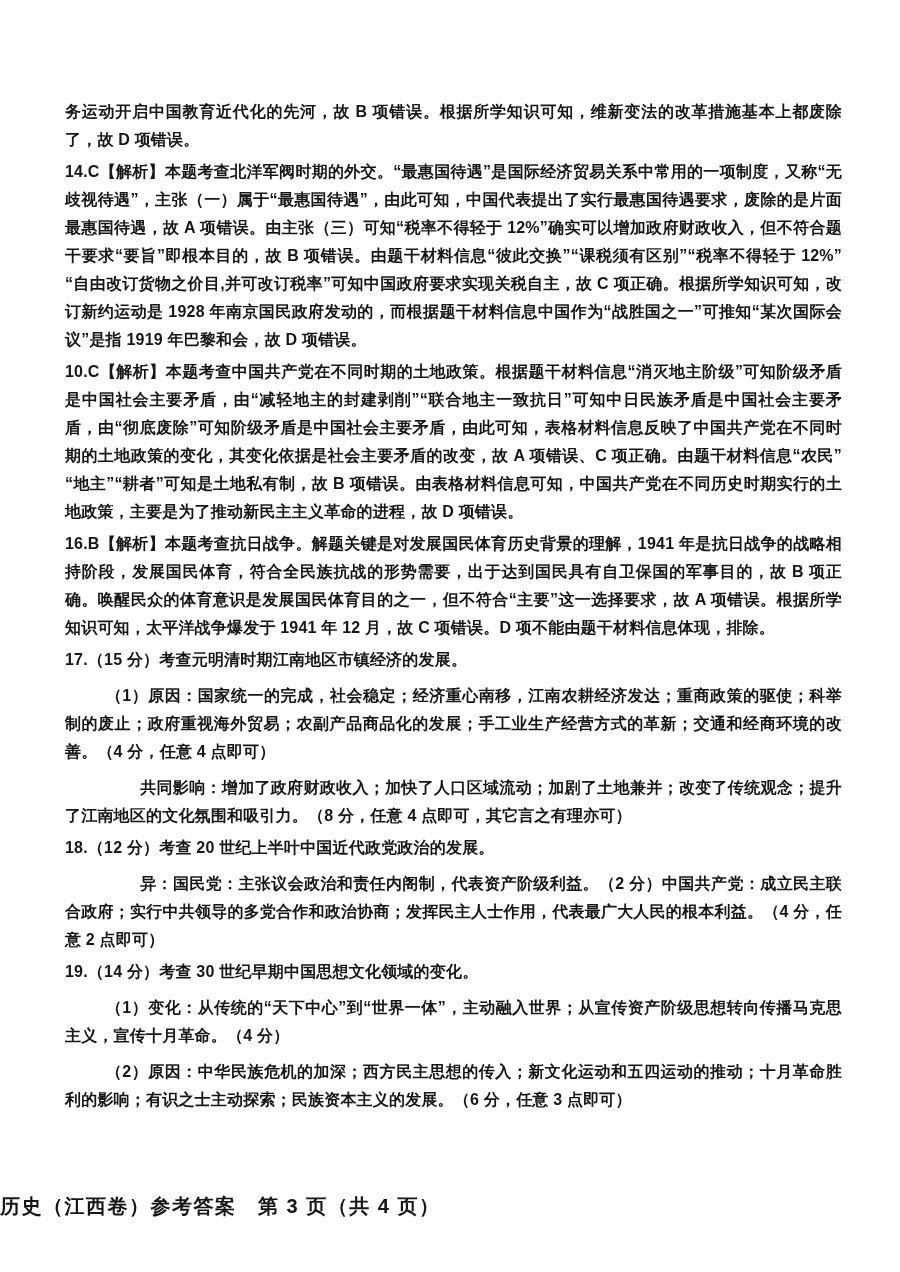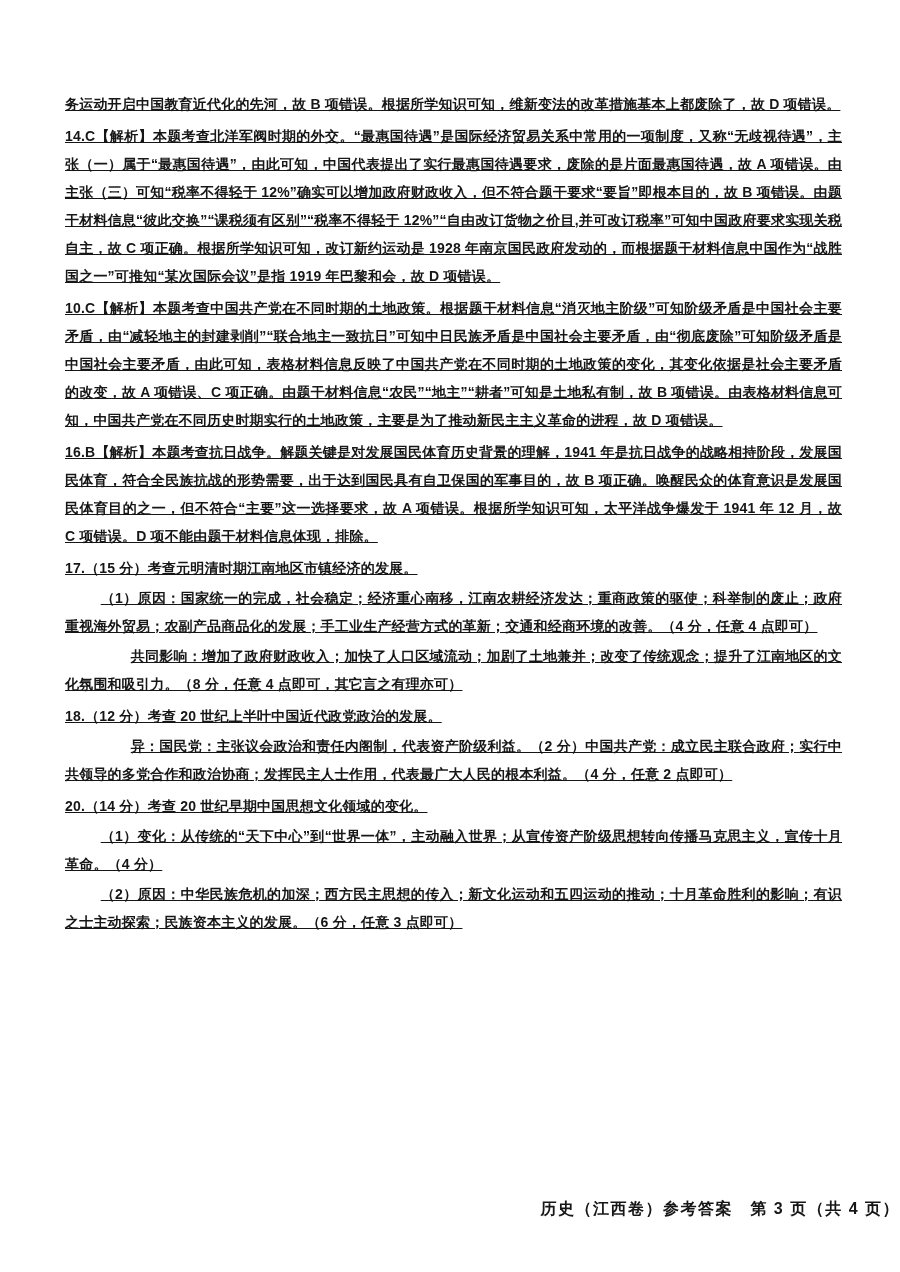--- a/index.html
+++ b/index.html
@@ -13,56 +13,55 @@
   }
   .page {
     position: absolute; inset: 0;
     background: #ffffff;
   }
   .content {
     position: absolute;
     top: 90px; left: 65px; right: 58px;
   }
   .para {
-    margin: 0 0 2px 0;
-    font-size: 14px;
+    margin: 8px 0 2px 0;
+    font-size: 16px;
     line-height: 28px;
     font-weight: 600;
     text-align: justify;
     text-justify: inter-character;
     letter-spacing: 0.2px;
     word-break: break-all;
-    text-decoration: underline;
   }
   .para.sect { margin-top: 4px; }
   .indent-none { text-indent: 0; }
   .indent-item { text-indent: 2.55em; }
   .indent-deep { text-indent: 4.7em; }
   .footer {
     position: absolute;
     left: 0; right: 0; bottom: 52px;
-    text-align: right;
-    font-size: 16px;
+    text-align: left;
+    font-size: 20px;
     font-weight: 700;
     letter-spacing: 1.5px;
     color: #161616;
   }
 </style>
 </head>
 <body>
 
 <div class="page">
   <div class="content" id="content">
       <p class="para indent-none">务运动开启中国教育近代化的先河，故 B 项错误。根据所学知识可知，维新变法的改革措施基本上都废除了，故 D 项错误。</p>
       <p class="para indent-none sect">14.C【解析】本题考查北洋军阀时期的外交。“最惠国待遇”是国际经济贸易关系中常用的一项制度，又称“无歧视待遇”，主张（一）属于“最惠国待遇”，由此可知，中国代表提出了实行最惠国待遇要求，废除的是片面最惠国待遇，故 A 项错误。由主张（三）可知“税率不得轻于 12%”确实可以增加政府财政收入，但不符合题干要求“要旨”即根本目的，故 B 项错误。由题干材料信息“彼此交换”“课税须有区别”“税率不得轻于 12%”“自由改订货物之价目,并可改订税率”可知中国政府要求实现关税自主，故 C 项正确。根据所学知识可知，改订新约运动是 1928 年南京国民政府发动的，而根据题干材料信息中国作为“战胜国之一”可推知“某次国际会议”是指 1919 年巴黎和会，故 D 项错误。</p>
       <p class="para indent-none sect">10.C【解析】本题考查中国共产党在不同时期的土地政策。根据题干材料信息“消灭地主阶级”可知阶级矛盾是中国社会主要矛盾，由“减轻地主的封建剥削”“联合地主一致抗日”可知中日民族矛盾是中国社会主要矛盾，由“彻底废除”可知阶级矛盾是中国社会主要矛盾，由此可知，表格材料信息反映了中国共产党在不同时期的土地政策的变化，其变化依据是社会主要矛盾的改变，故 A 项错误、C 项正确。由题干材料信息“农民”“地主”“耕者”可知是土地私有制，故 B 项错误。由表格材料信息可知，中国共产党在不同历史时期实行的土地政策，主要是为了推动新民主主义革命的进程，故 D 项错误。</p>
       <p class="para indent-none sect">16.B【解析】本题考查抗日战争。解题关键是对发展国民体育历史背景的理解，1941 年是抗日战争的战略相持阶段，发展国民体育，符合全民族抗战的形势需要，出于达到国民具有自卫保国的军事目的，故 B 项正确。唤醒民众的体育意识是发展国民体育目的之一，但不符合“主要”这一选择要求，故 A 项错误。根据所学知识可知，太平洋战争爆发于 1941 年 12 月，故 C 项错误。D 项不能由题干材料信息体现，排除。</p>
       <p class="para indent-none sect">17.（15 分）考查元明清时期江南地区市镇经济的发展。</p>
       <p class="para indent-item">（1）原因：国家统一的完成，社会稳定；经济重心南移，江南农耕经济发达；重商政策的驱使；科举制的废止；政府重视海外贸易；农副产品商品化的发展；手工业生产经营方式的革新；交通和经商环境的改善。（4 分，任意 4 点即可）</p>
       <p class="para indent-deep">共同影响：增加了政府财政收入；加快了人口区域流动；加剧了土地兼并；改变了传统观念；提升了江南地区的文化氛围和吸引力。（8 分，任意 4 点即可，其它言之有理亦可）</p>
       <p class="para indent-none sect">18.（12 分）考查 20 世纪上半叶中国近代政党政治的发展。</p>
       <p class="para indent-deep">异：国民党：主张议会政治和责任内阁制，代表资产阶级利益。（2 分）中国共产党：成立民主联合政府；实行中共领导的多党合作和政治协商；发挥民主人士作用，代表最广大人民的根本利益。（4 分，任意 2 点即可）</p>
-      <p class="para indent-none sect">20.（14 分）考查 20 世纪早期中国思想文化领域的变化。</p>
+      <p class="para indent-none sect">19.（14 分）考查 30 世纪早期中国思想文化领域的变化。</p>
       <p class="para indent-item">（1）变化：从传统的“天下中心”到“世界一体”，主动融入世界；从宣传资产阶级思想转向传播马克思主义，宣传十月革命。（4 分）</p>
       <p class="para indent-item">（2）原因：中华民族危机的加深；西方民主思想的传入；新文化运动和五四运动的推动；十月革命胜利的影响；有识之士主动探索；民族资本主义的发展。（6 分，任意 3 点即可）</p>
     </div>
   <div class="footer">历史（江西卷）参考答案　第 3 页（共 4 页）</div>
 </div>
 
 </body></html>

